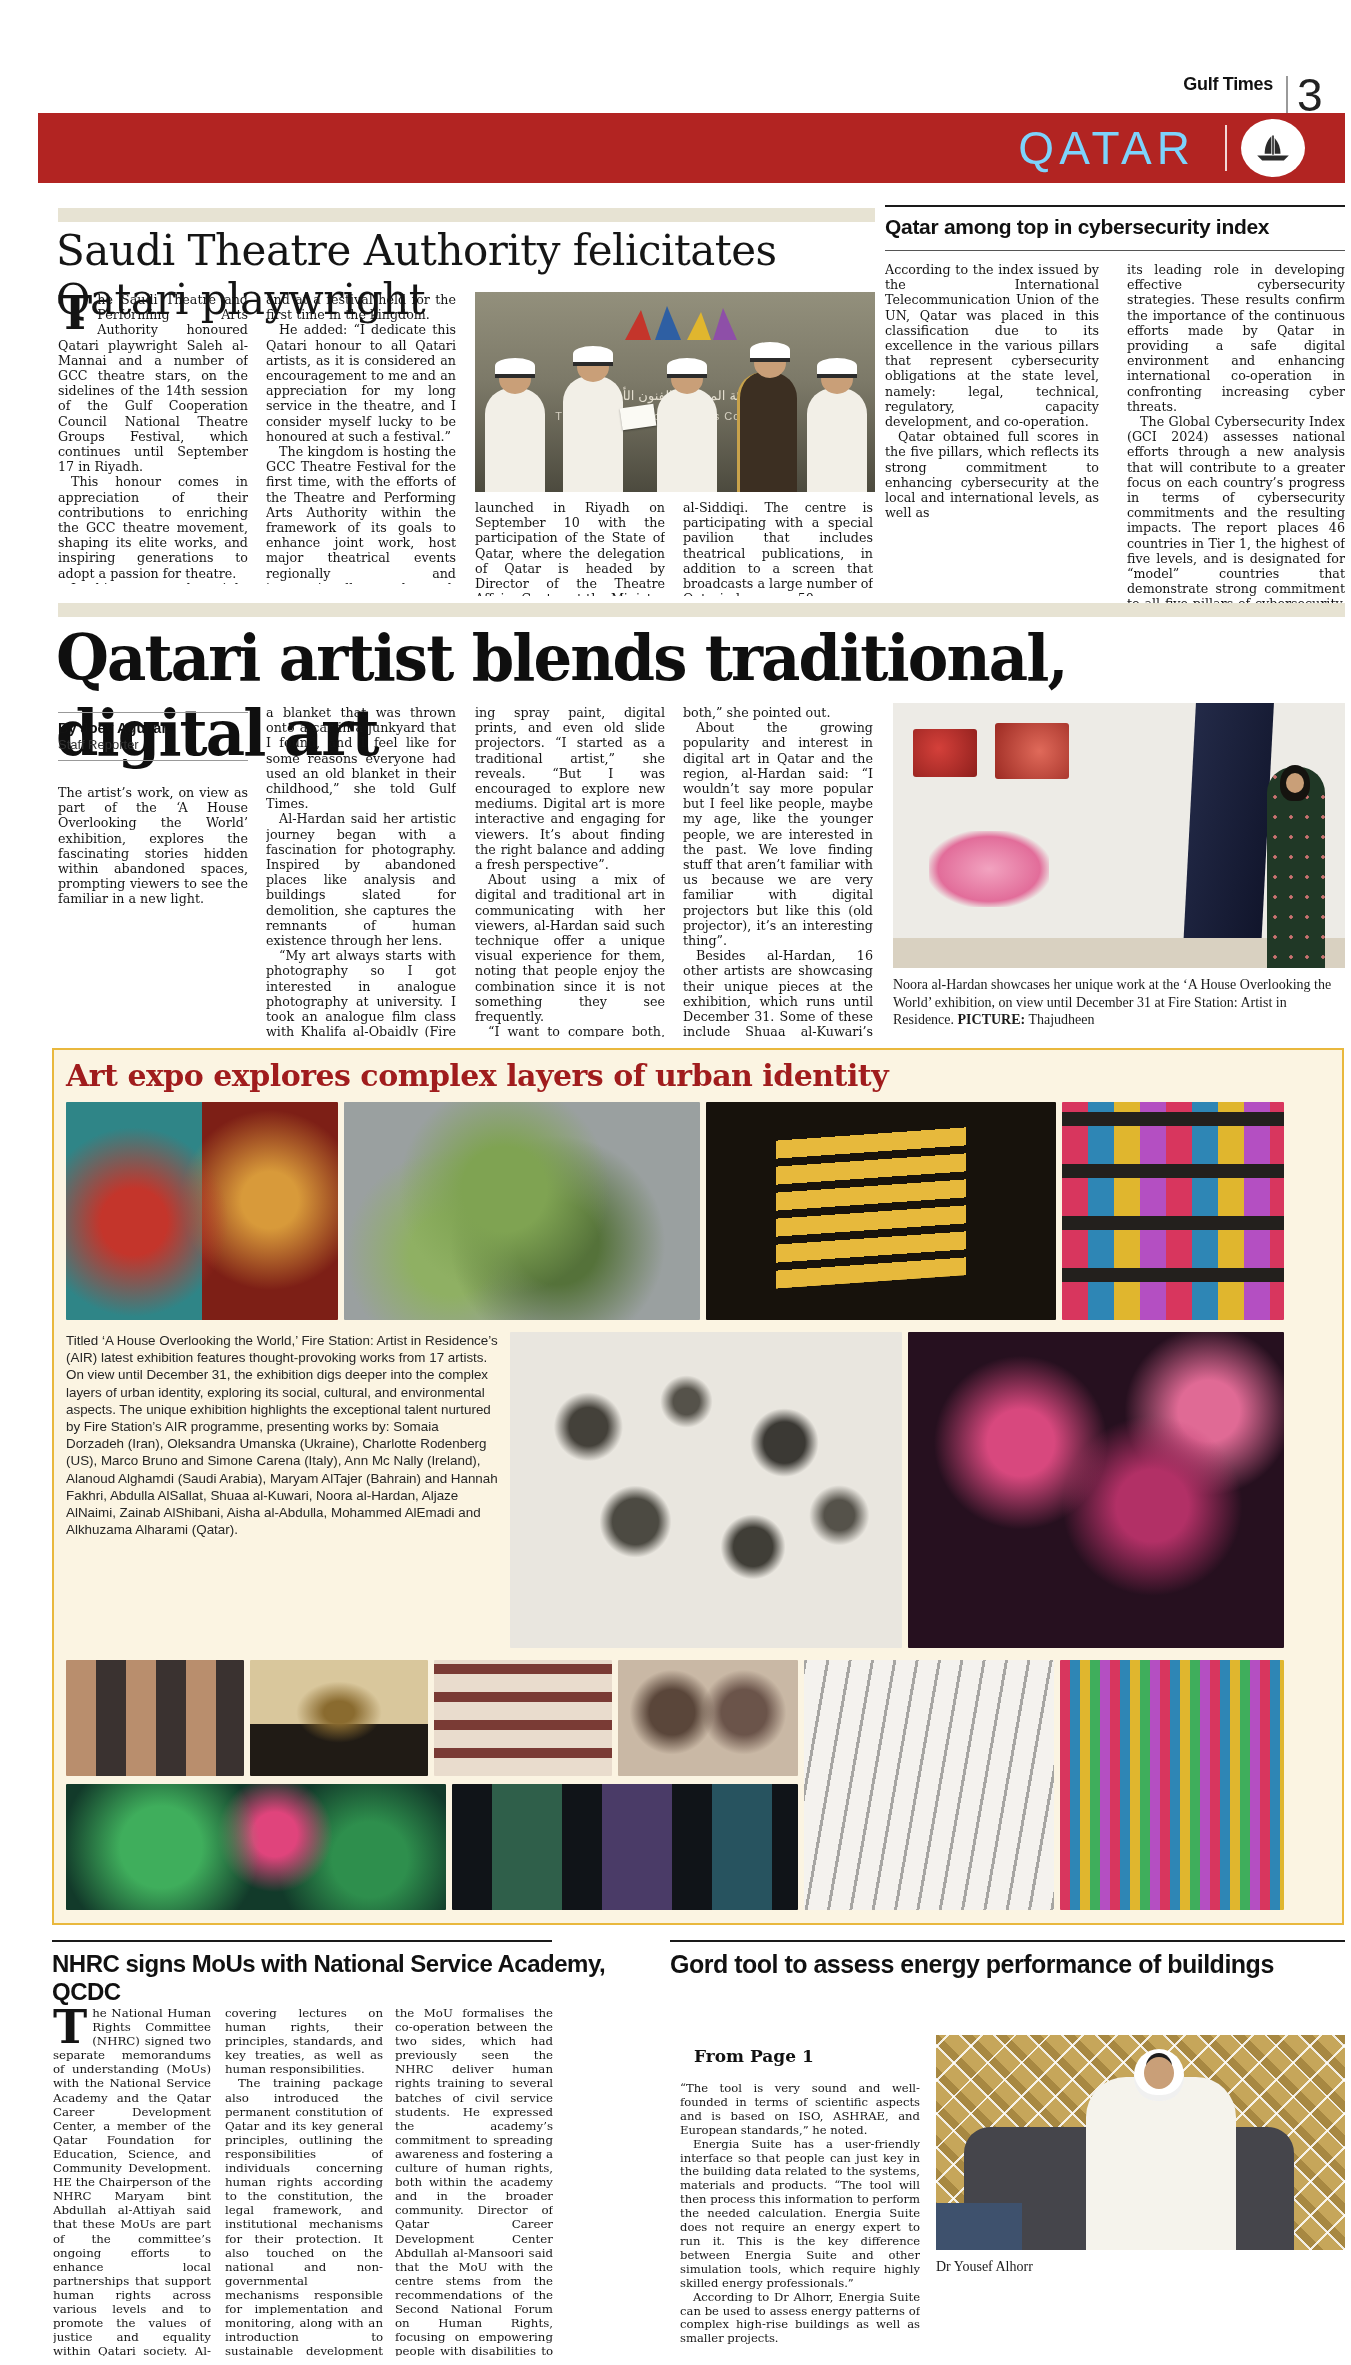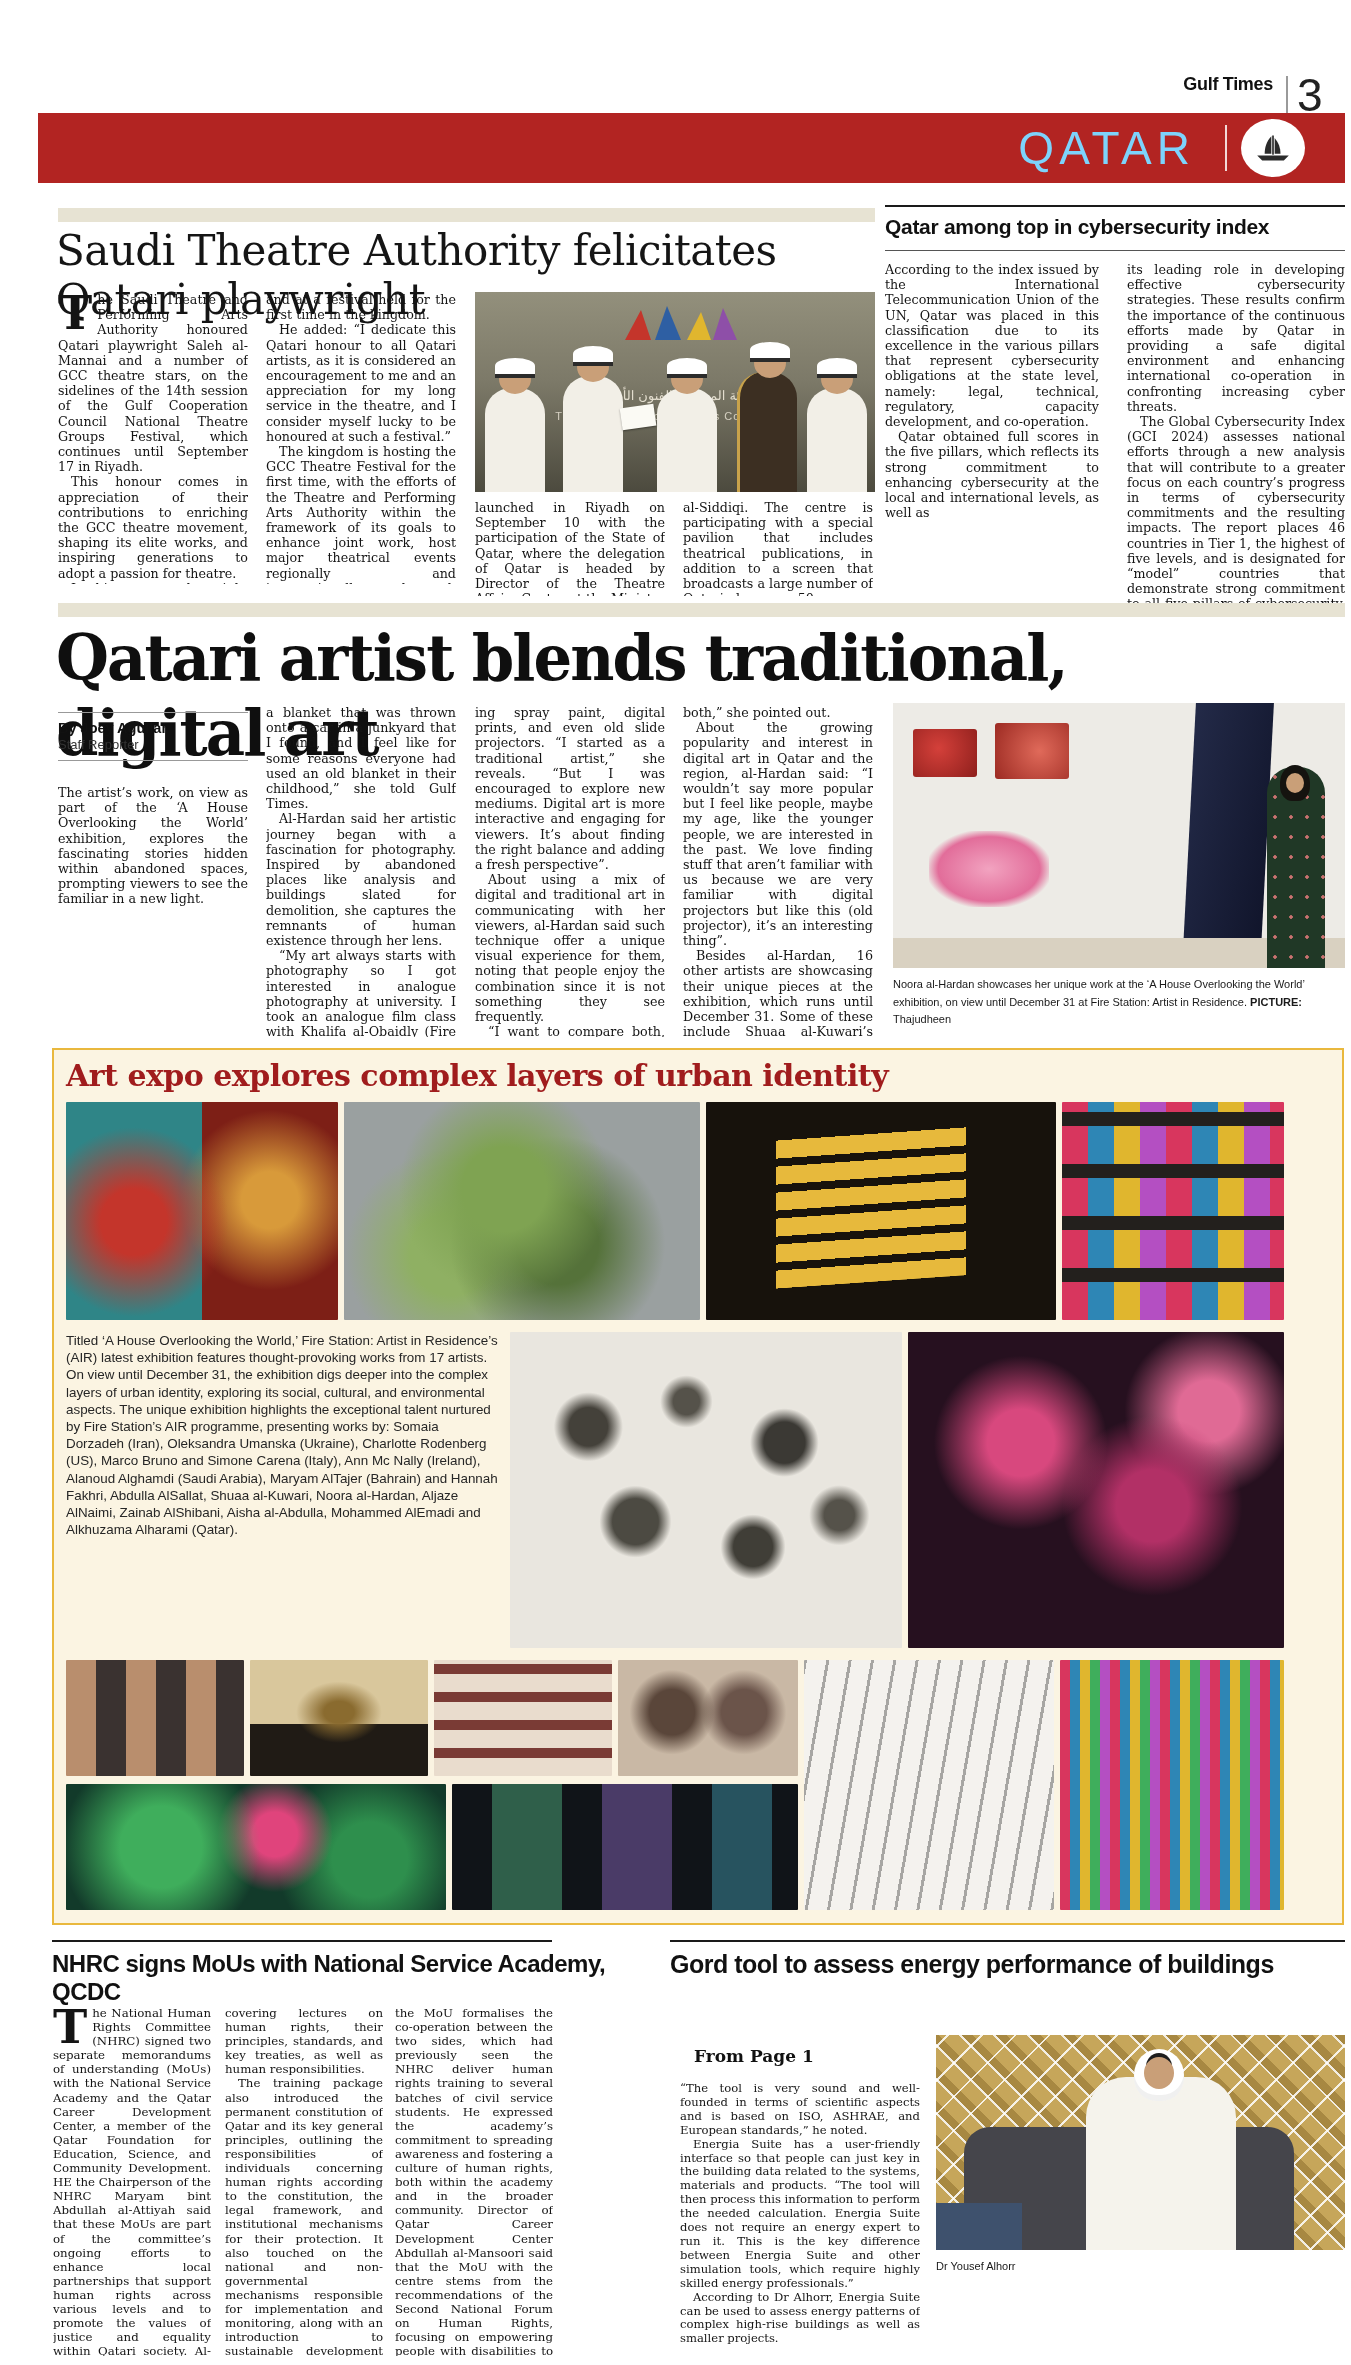--- a/index.html
+++ b/index.html
@@ -74,21 +74,21 @@
 
   .ncol { width:158px; font-size:11.8px; line-height:14.1px; }
   #n-col1 { left:53px;  top:2006px; height:350px; }
   #n-col2 { left:225px; top:2006px; height:350px; }
   #n-col3 { left:395px; top:2006px; height:350px; }
 
   #g-frompage { position:absolute; left:694px; top:2046px; font-weight:bold; font-size:17px; }
   #g-col { left:680px; top:2082px; width:240px; height:262px; font-size:11.6px; line-height:13.9px; }
 
   
-  .caption { position:absolute; font-family:Liberation Sans, sans-serif; font-size:11px;
+  .caption { position:absolute; font-family:Liberation Serif, serif; font-size:14px;
              line-height:17.5px; color:#1a1a1a; }
   #m-caption { left:893px; top:976px; width:452px; }
   #g-caption { left:936px; top:2258px; width:400px; }
 
   
   .photo { position:absolute; overflow:hidden; }
   #t-photo { left:475px; top:292px; width:400px; height:200px;
              background:linear-gradient(#93907c 0%, #7c7968 45%, #4c4a3e 100%); }
   .tri { position:absolute; width:0; height:0; }
   .tp-ar { position:absolute; top:96px; left:0; width:100%; text-align:center; color:#efe9da;

